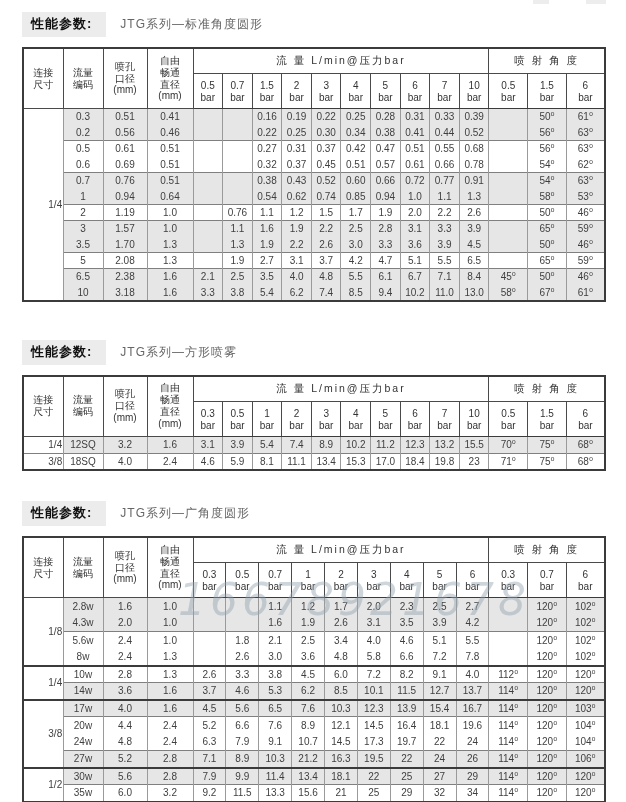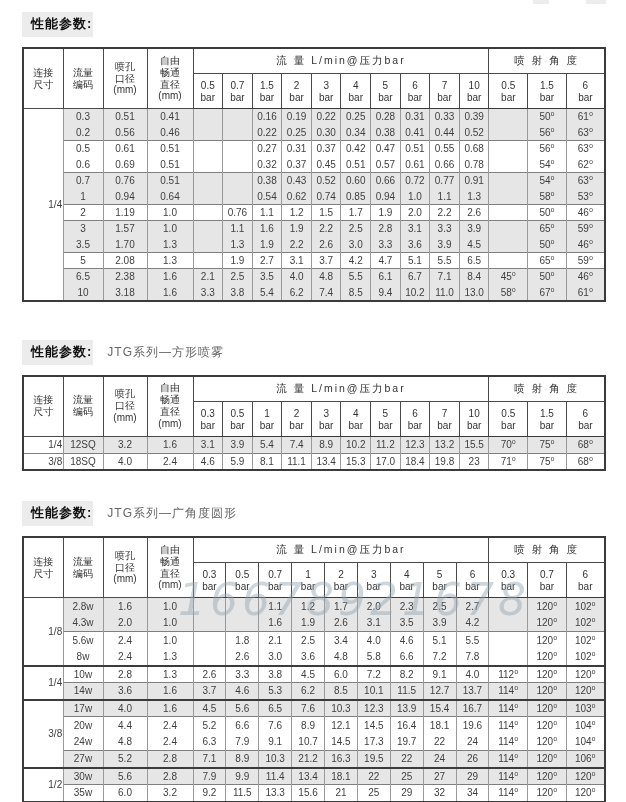--- a/index.html
+++ b/index.html
@@ -11,21 +11,21 @@
   .smudge{position:absolute;top:0;height:4px;background:#ededed;}
   .smudge.a{left:533px;width:16px;}
   .smudge.b{left:586px;width:20px;}
   section{margin:0 22px;}
   section.sec1{padding-top:12px;}
   section.sec2{margin-top:38px;}
   section.sec3{margin-top:30px;}
   .title-row{display:flex;align-items:center;margin-bottom:10px;}
   .badge{
     background:#ececec;color:#101010;font-weight:bold;font-size:13px;
-    padding:3px 1px 4px 9px;letter-spacing:1px;white-space:nowrap;
+    padding:3px 14px 4px 9px;letter-spacing:1px;white-space:nowrap;
   }
   .subtitle{color:#666;font-size:12px;margin-left:14px;letter-spacing:1px;white-space:nowrap;}
   table{border-collapse:collapse;table-layout:fixed;width:582px;border:2px solid #3b3b3b;background:#fff;}
   th,td{text-align:center;vertical-align:middle;padding:0;overflow:hidden;}
   thead th{border:1px solid #4a4a4a;font-weight:normal;color:#333;font-size:10px;}
   thead tr.hr1 th{height:24px;}
   thead tr.hr2 th{height:34px;}
   thead th.multiline{white-space:pre-line;line-height:1.18;font-size:10px;}
   thead th.sec-title{font-size:10.5px;letter-spacing:2px;}
   .press-num{font-size:10px;line-height:1.3;}
@@ -55,20 +55,21 @@
 <body>
 
 <div class="smudge a"></div>
 <div class="smudge b"></div>
 
 <div class="watermark">16678921678</div>
 
 <section class="sec1">
   <div class="title-row">
     <span class="badge">性能参数:</span>
+    <span class="subtitle">JTG系列—标准角度圆形</span>
   </div>
   <table class="t1">
       <colgroup>
         <col style="width: 40px;">
         <col style="width: 40px;">
         <col style="width: 44px;">
         <col style="width: 46px;">
         <col style="width: 29.6px;">
         <col style="width: 29.6px;">
         <col style="width: 29.6px;">

